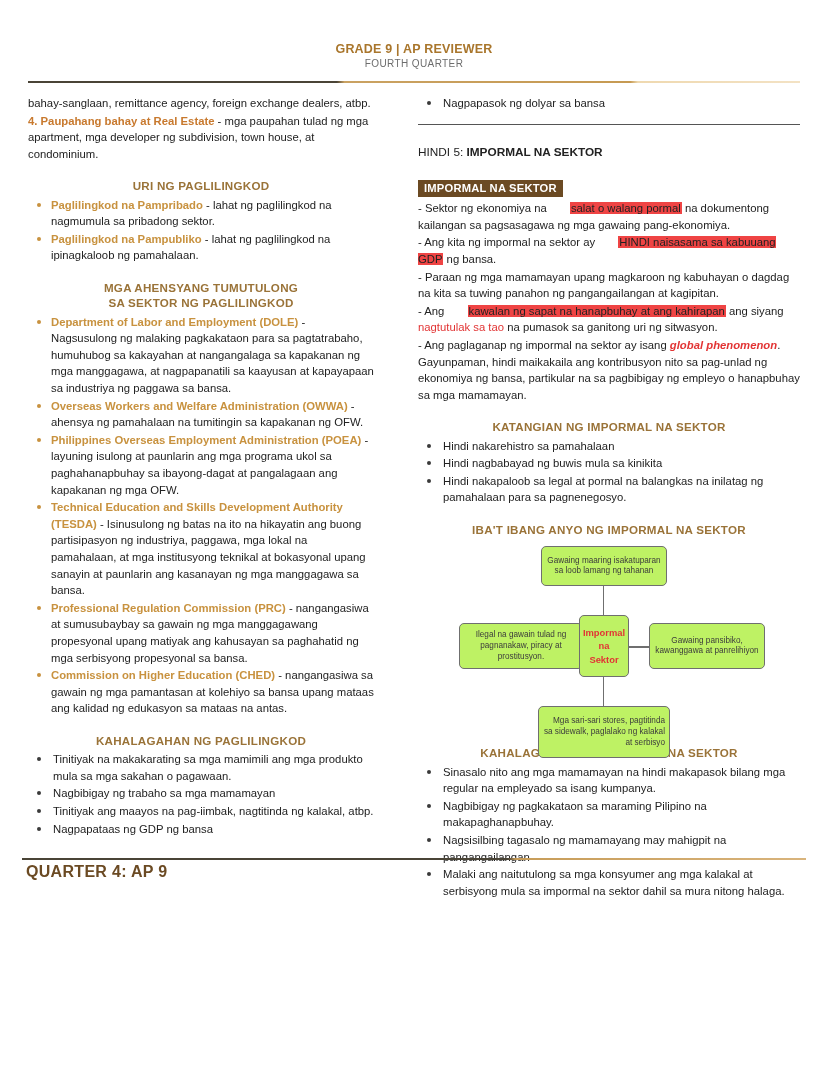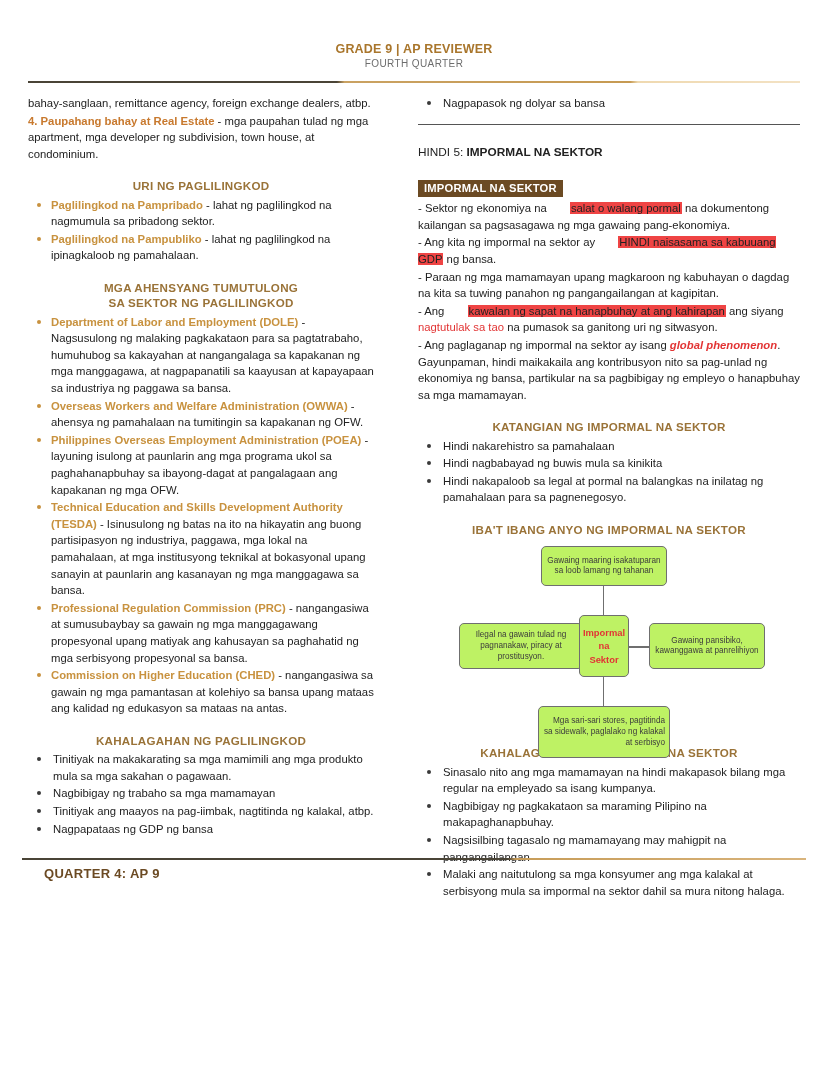--- a/index.html
+++ b/index.html
@@ -184,23 +184,23 @@
     left: 22px;
     right: 22px;
     bottom: 48px;
     height: 2px;
     background: linear-gradient(to right,
                 #4a4436 0%, #4a4436 62%,
                 #c79c58 63%, #d9b47c 100%);
   }
   .footer-text {
     position: absolute;
-    left: 44px;
+    left: 26px;
     bottom: 27px;
-    font-size: 13px;
+    font-size: 16px;
     font-weight: bold;
     color: #6b4a23;
     letter-spacing: .3px;
   }
 </style>
 </head>
 <body>
 
 <div class="page">
 

